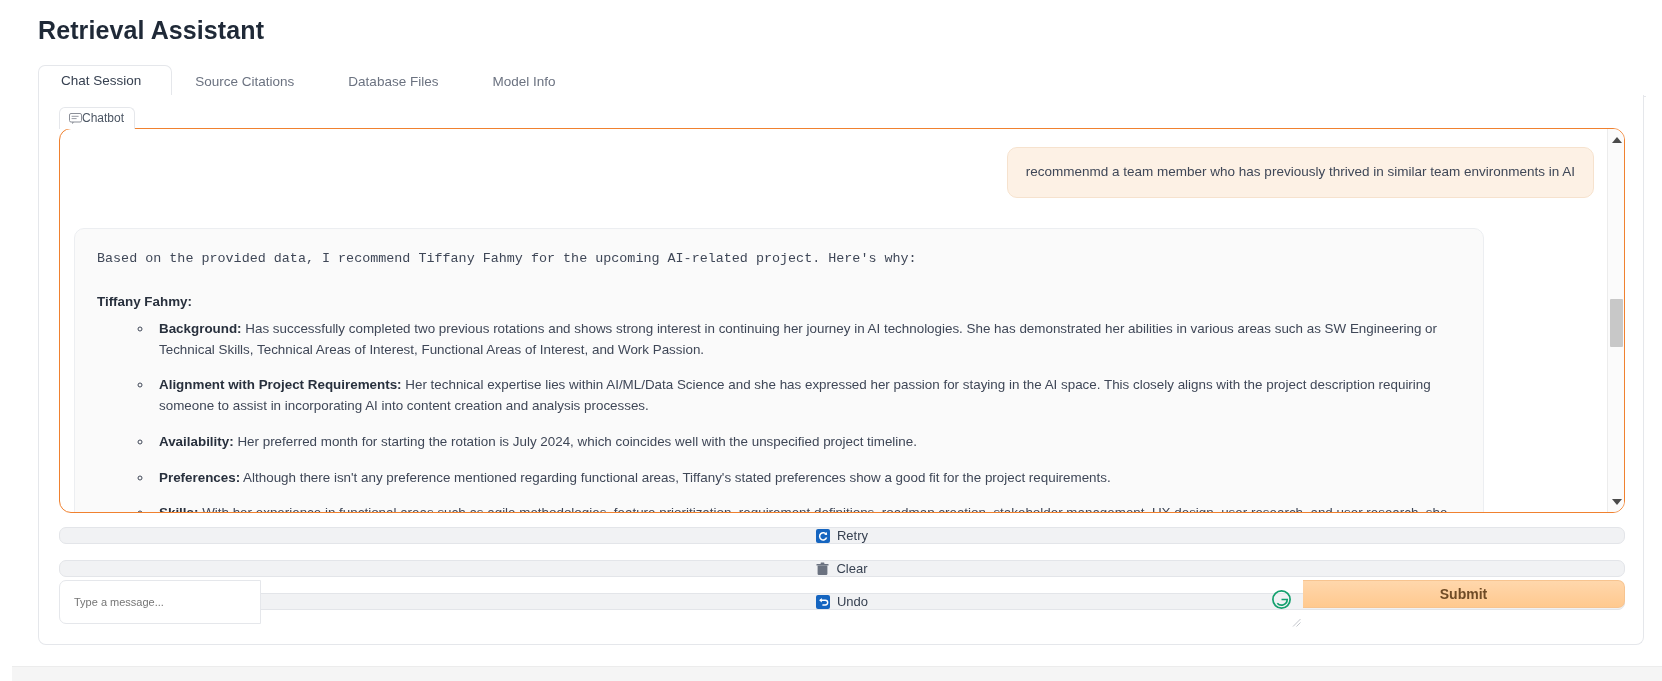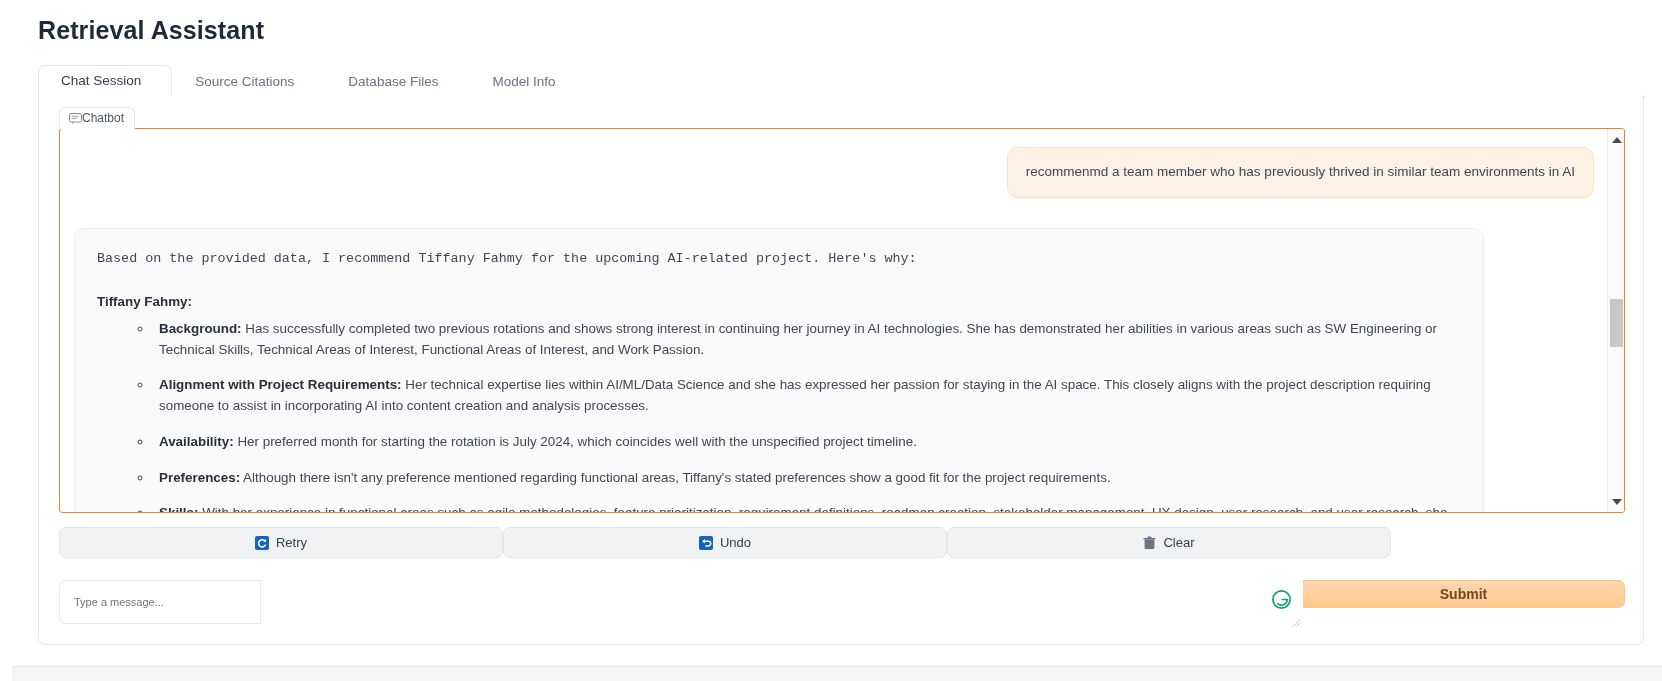--- a/index.html
+++ b/index.html
@@ -105,21 +105,21 @@
     justify-content: center;
   }
 
   .chat-box {
     position: absolute;
     left: 20px;
     top: 33px;
     width: 1566px;
     height: 385px;
     border: 1.5px solid #f0812f;
-    border-radius: 3px;
+    border-radius: 12px;
     background: #ffffff;
     box-sizing: border-box;
     overflow: hidden;
   }
   .chat-scrollarea {
     position: absolute;
     left: 0; top: 0;
     width: 1548px;
     height: 100%;
     padding: 10px 14px 0 14px;
@@ -214,22 +214,24 @@
     background: #c8c8c8;
     border-radius: 1px;
     cursor: pointer;
   }
 
   
   .action-row {
     position: absolute;
     left: 20px;
     top: 432px;
-    width: 1332px;
-    display: flex;
+    width: 1566px;
+    display: flex;
+    gap: 16px;
+    flex-direction: column;
   }
   .action-btn {
     flex: 1;
     height: 31px;
     background: #f1f2f4;
     border: 1px solid #e3e5e9;
     border-radius: 7px;
     display: flex;
     align-items: center;
     justify-content: center;
@@ -378,37 +380,37 @@
           <svg width="14" height="14" viewBox="0 0 14 14">
             <rect x="0" y="0" width="14" height="14" rx="2" fill="#1565c0"></rect>
             <path d="M10.4 5.6 A3.6 3.6 0 1 0 10.6 8.6" fill="none" stroke="#ffffff" stroke-width="1.5"></path>
             <path d="M10.9 3.1 L11.1 6.1 L8.2 5.6 Z" fill="#ffffff"></path>
           </svg>
         </span>
         <span>Retry</span>
       </div>
       <div class="action-btn">
         <span class="btn-ico">
+          <svg width="13" height="14" viewBox="0 0 13 14">
+            <rect x="1.6" y="3.4" width="9.8" height="9.6" rx="1.2" fill="#6b7280"></rect>
+            <rect x="0.4" y="1.9" width="12.2" height="1.7" rx="0.7" fill="#6b7280"></rect>
+            <rect x="4.6" y="0.4" width="3.8" height="1.6" rx="0.6" fill="#6b7280"></rect>
+          </svg>
+        </span>
+        <span>Clear</span>
+      </div>
+      <div class="action-btn">
+        <span class="btn-ico">
           <svg width="14" height="14" viewBox="0 0 14 14">
             <rect x="0" y="0" width="14" height="14" rx="2" fill="#1565c0"></rect>
             <path d="M4.3 5.2 L9.3 5.2 A2.4 2.4 0 0 1 9.3 10 L6.4 10" fill="none" stroke="#ffffff" stroke-width="1.4"></path>
             <path d="M5.8 2.9 L3.1 5.2 L5.8 7.5 Z" fill="#ffffff"></path>
           </svg>
         </span>
         <span>Undo</span>
-      </div>
-      <div class="action-btn">
-        <span class="btn-ico">
-          <svg width="13" height="14" viewBox="0 0 13 14">
-            <rect x="1.6" y="3.4" width="9.8" height="9.6" rx="1.2" fill="#6b7280"></rect>
-            <rect x="0.4" y="1.9" width="12.2" height="1.7" rx="0.7" fill="#6b7280"></rect>
-            <rect x="4.6" y="0.4" width="3.8" height="1.6" rx="0.6" fill="#6b7280"></rect>
-          </svg>
-        </span>
-        <span>Clear</span>
       </div>
     </div>
 
     <div class="input-row">
       <div class="input-wrap">
         <input class="msg-input" type="text" placeholder="Type a message..." style="">
         <span class="grammarly-icon">
           <svg width="19" height="19" viewBox="0 0 19 19">
             <circle cx="9.5" cy="9.5" r="8.6" fill="none" stroke="#14a06e" stroke-width="1.7"></circle>
             <path d="M9.5 9.5 L15.2 9.5 A5.7 5.7 0 0 1 5.3 13.2" fill="none" stroke="#14a06e" stroke-width="1.7"></path>

